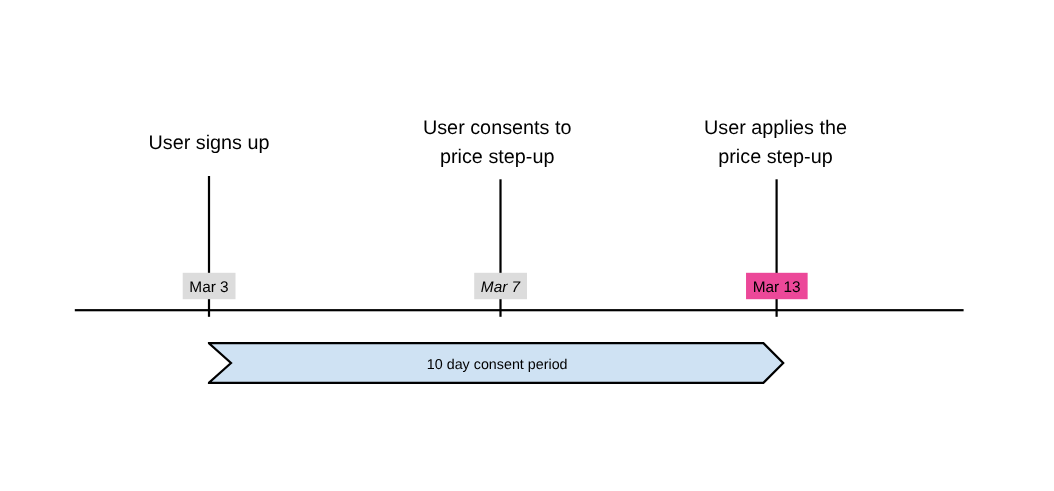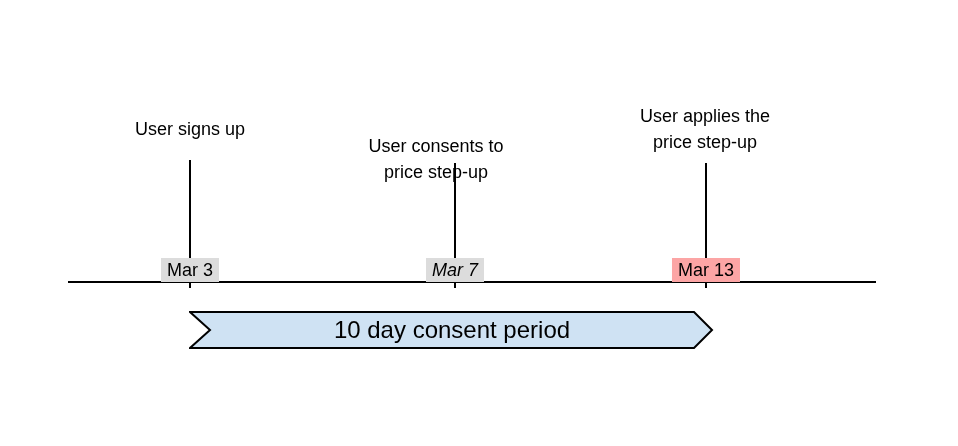--- a/index.html
+++ b/index.html
@@ -35,28 +35,28 @@
   .evt-label {
     position: absolute;
     width: 220px;
     text-align: center;
     font-size: 18px;
     line-height: 26px;
     white-space: nowrap;
   }
   .evt-label span { display: block; }
   .evt-label.e1 { left: 80px;  top: 116px; }
-  .evt-label.e2 { left: 326px; top: 103px; margin-top: 30px; }
+  .evt-label.e2 { left: 342px; top: 103px; }
   .evt-label.e3 { left: 595px; top: 103px; }
   .date-chip {
     position: absolute;
-    top: 258px;
+    top: 248px;
     transform: translateX(-50%);
     background: #dcdcdc;
-    font-size: 18px;
+    font-size: 14px;
     line-height: 22px;
     padding: 1px 6px;
     white-space: nowrap;
     z-index: 2;
   }
   .date-chip.d1 { left: 190px; }
   .date-chip.d2 { left: 455px; font-style: italic; }
   .date-chip.d3 { left: 706px; }
   .banner {
     position: absolute;
@@ -65,21 +65,21 @@
     width: 526px;
     height: 38px;
   }
   .banner svg { position: absolute; left: 0; top: 0; display: block; }
   .banner-text {
     position: absolute;
     left: 0; top: 0; right: 0; bottom: 0;
     display: flex;
     align-items: center;
     justify-content: center;
-    font-size: 24px;
+    font-size: 13px;
   }
 </style>
 </head>
 <body>
 
 <div class="canvas">
 
   <div class="tl-line" style="background-color: rgb(0, 0, 0);"></div>
 
   <div class="tick t1"></div>
@@ -95,21 +95,21 @@
     <span>price step-up</span>
   </div>
 
   <div class="evt-label e3">
     <span>User applies the</span>
     <span>price step-up</span>
   </div>
 
   <div class="date-chip d1" style="background-color: rgb(220, 220, 220);">Mar 3</div>
   <div class="date-chip d2" style="background-color: rgb(220, 220, 220);">Mar 7</div>
-  <div class="date-chip d3" style="background-color: #fca5a5;">Mar 13</div>
+  <div class="date-chip d3" style="background-color: #ec4899;">Mar 13</div>
 
   <div class="banner">
     <svg width="526" height="38" viewBox="0 0 526 38">
       <polygon points="1,1 505,1 523,19 505,37 1,37 21,19" fill="#cfe2f3" stroke="#000000" stroke-width="2"></polygon>
     </svg>
     <div class="banner-text">10 day consent period</div>
   </div>
 
 </div>
 

